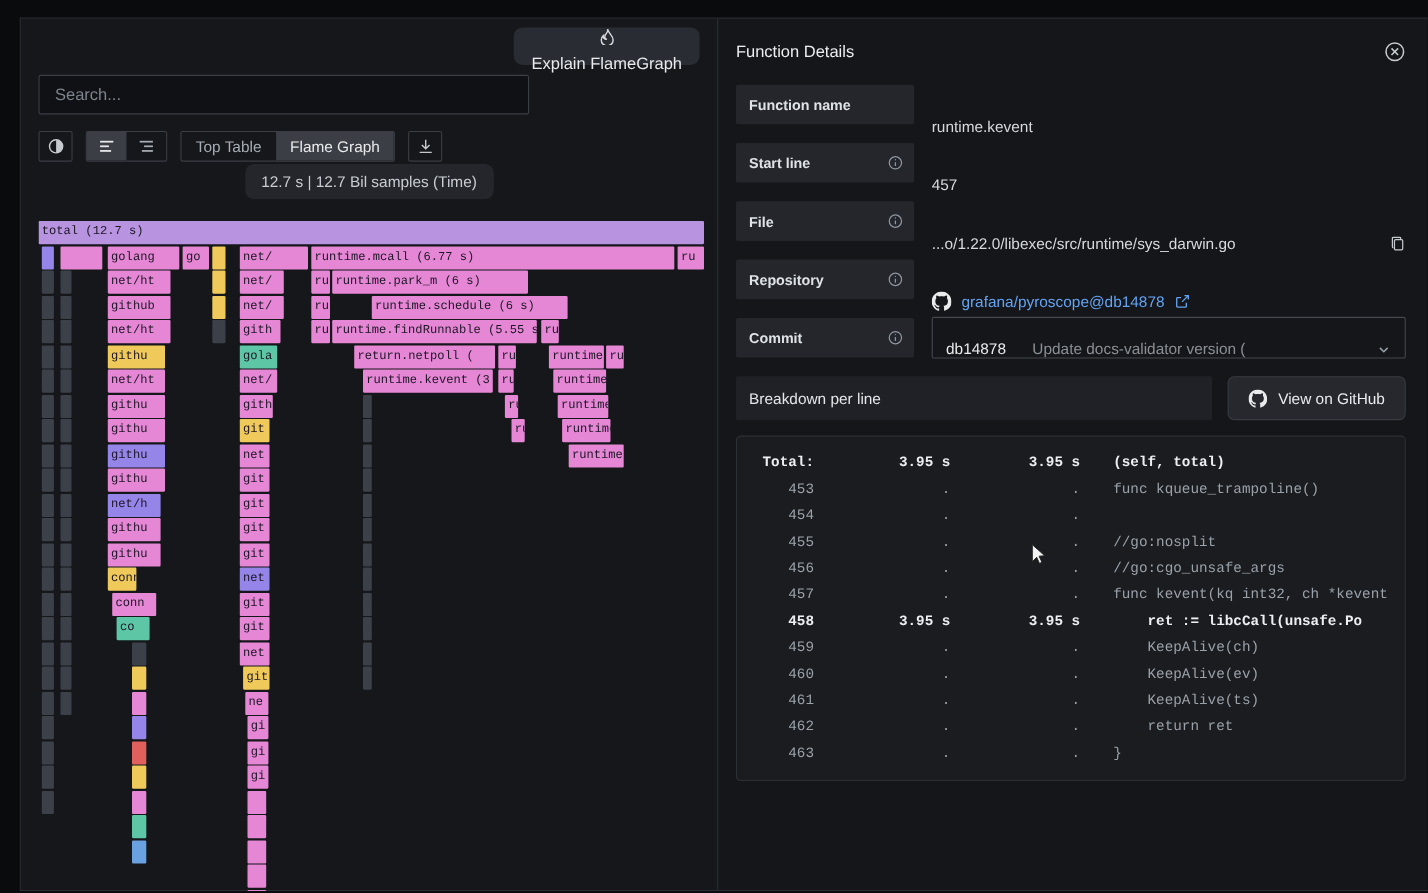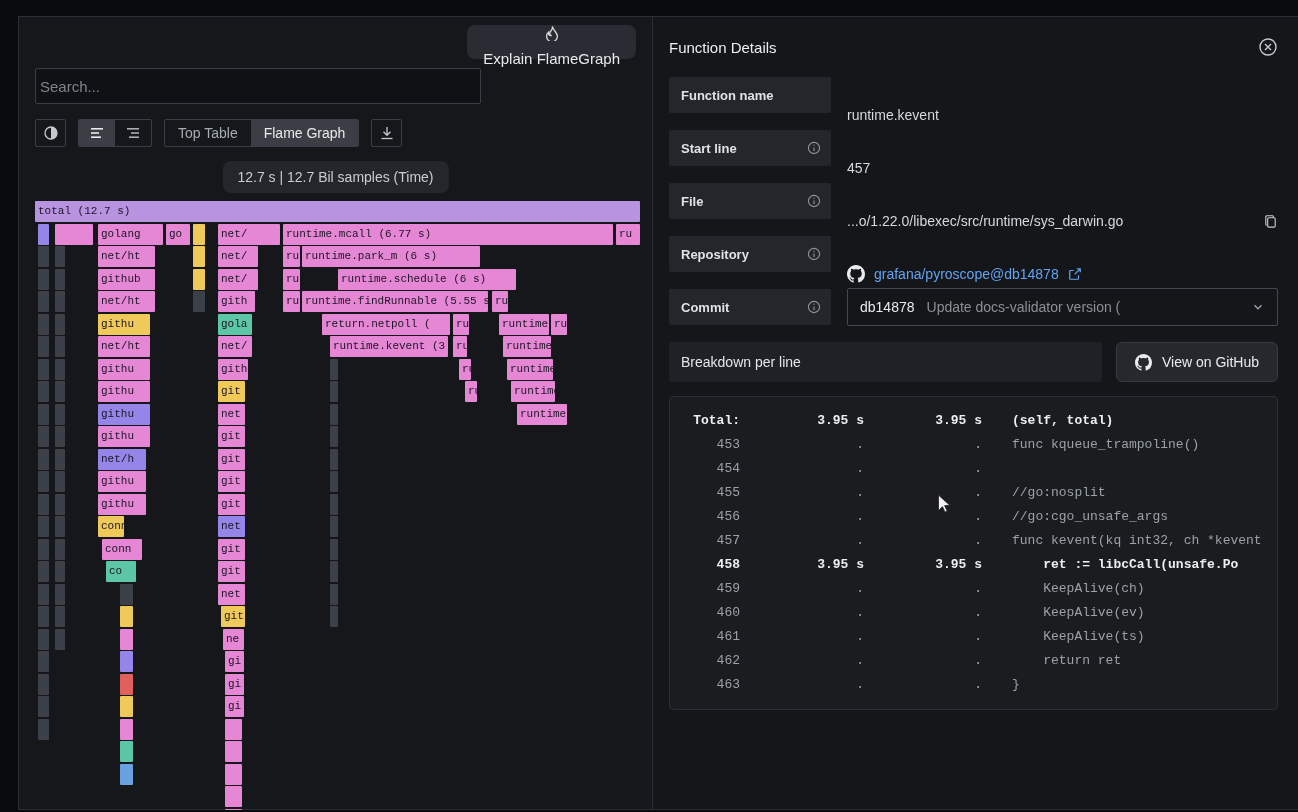--- a/index.html
+++ b/index.html
@@ -18,37 +18,37 @@
   .left-pane { width:634px; position:relative; border-right:1px solid #2b2e34; background:#15171b; }
   .explain-btn {
     position:absolute; right:16px; top:8px; height:34px;
     display:flex; align-items:center; gap:9px; padding:0 16px;
     background:#292c32; border:none; border-radius:8px;
     color:#e8eaec; font-size:15px; font-family:inherit; cursor:pointer;flex-direction:column;
   }
   .search {
     position:absolute; left:16px; top:51px; width:446px; height:36px;
     background:#101114; border:1px solid #3a3e45; border-radius:2px;
-    color:#22c55e; font-size:15px; padding:0 4px; font-family:inherit; outline:none;
+    color:#22c55e; font-size:15px; padding:0 14px; font-family:inherit; outline:none;
   }
   .search::placeholder { color:#7e848d; }
   .toolbar { position:absolute; left:16px; top:96px; display:flex; align-items:center; gap:12px; height:39px; }
   .tb-btn {
     width:31px; height:28px; display:flex; align-items:center; justify-content:center;
     background:transparent; border:1px solid #3a3e45; border-radius:2px; cursor:pointer; padding:0;
   }
   .seg { display:flex; border:1px solid #3a3e45; border-radius:2px; overflow:hidden; height:28px; }
   .seg-btn {
     display:flex; align-items:center; justify-content:center; padding:0 10px;
     background:transparent; border:none; color:#a7adb4; font-size:14px; font-family:inherit; cursor:pointer; height:100%;
   }
   .seg-btn.text { padding:0 13px; }
   .seg-btn.active { background:#3b3e45; color:#e9eaec; }
   .badge {
-    position:absolute; top:144px; left:50%; transform:translateX(-50%);
+    position:absolute; top:132px; left:50%; transform:translateX(-50%);
     background:#24262b; border-radius:8px; padding:8px 15px;
     font-size:14px; color:#c9cdd3; white-space:nowrap;
   }
   .flame { position:absolute; left:16px; top:184px; width:606px; height:609px; overflow:hidden; }
   .fcell {
     position:absolute; height:21px; line-height:21px; border-radius:1px;
     font-family:"Liberation Mono", monospace; font-size:11px; color:#1d1526;
     padding-left:3px; overflow:hidden; white-space:nowrap; cursor:pointer;
   }
   
@@ -60,21 +60,21 @@
   .fd-label {
     width:162px; height:36px; flex-shrink:0; background:#24262c; border-radius:2px;
     display:flex; align-items:center; justify-content:space-between;
     padding:0 10px 0 12px; font-size:13px; font-weight:600; color:#dfe2e6;
   }
   .fd-value { margin-left:16px; flex:1; display:flex; align-items:center; gap:9px; font-size:14px; color:#d6d9dd; min-width:0;margin-top:40px; }
   .fd-value .grow { flex:1; overflow:hidden; white-space:nowrap; text-overflow:ellipsis; }
   .link { color:#63a3f2; text-decoration:none; cursor:pointer; }
   .commit-select {
     flex:1; margin-left:16px; height:38px; border:1px solid #43474f; border-radius:2px;
-    display:flex; align-items:center; gap:12px; padding:0 12px; cursor:pointer; min-width:0;
+    display:flex; align-items:flex-end; gap:24px; padding:0 12px; cursor:pointer; min-width:0;
   }
   .commit-hash { color:#e8eaec; font-size:14px; }
   .commit-msg { color:#8b9097; font-size:14px; flex:1; overflow:hidden; white-space:nowrap; text-overflow:ellipsis; }
   .bd-row { display:flex; align-items:center; gap:14px; margin:4px 0 14px 0; }
   .bd-label { flex:1; height:40px; background:#1f2127; border-radius:2px; display:flex; align-items:center; padding:0 12px; font-size:14px; color:#e4e6e9; }
   .gh-btn {
     height:40px; padding:0 18px; background:#26282e; border:1px solid #383b42; border-radius:6px;
     display:flex; align-items:center; gap:10px; color:#e9ebee; font-size:14px; font-family:inherit; cursor:pointer; white-space:nowrap;
   }
   .code-panel {

